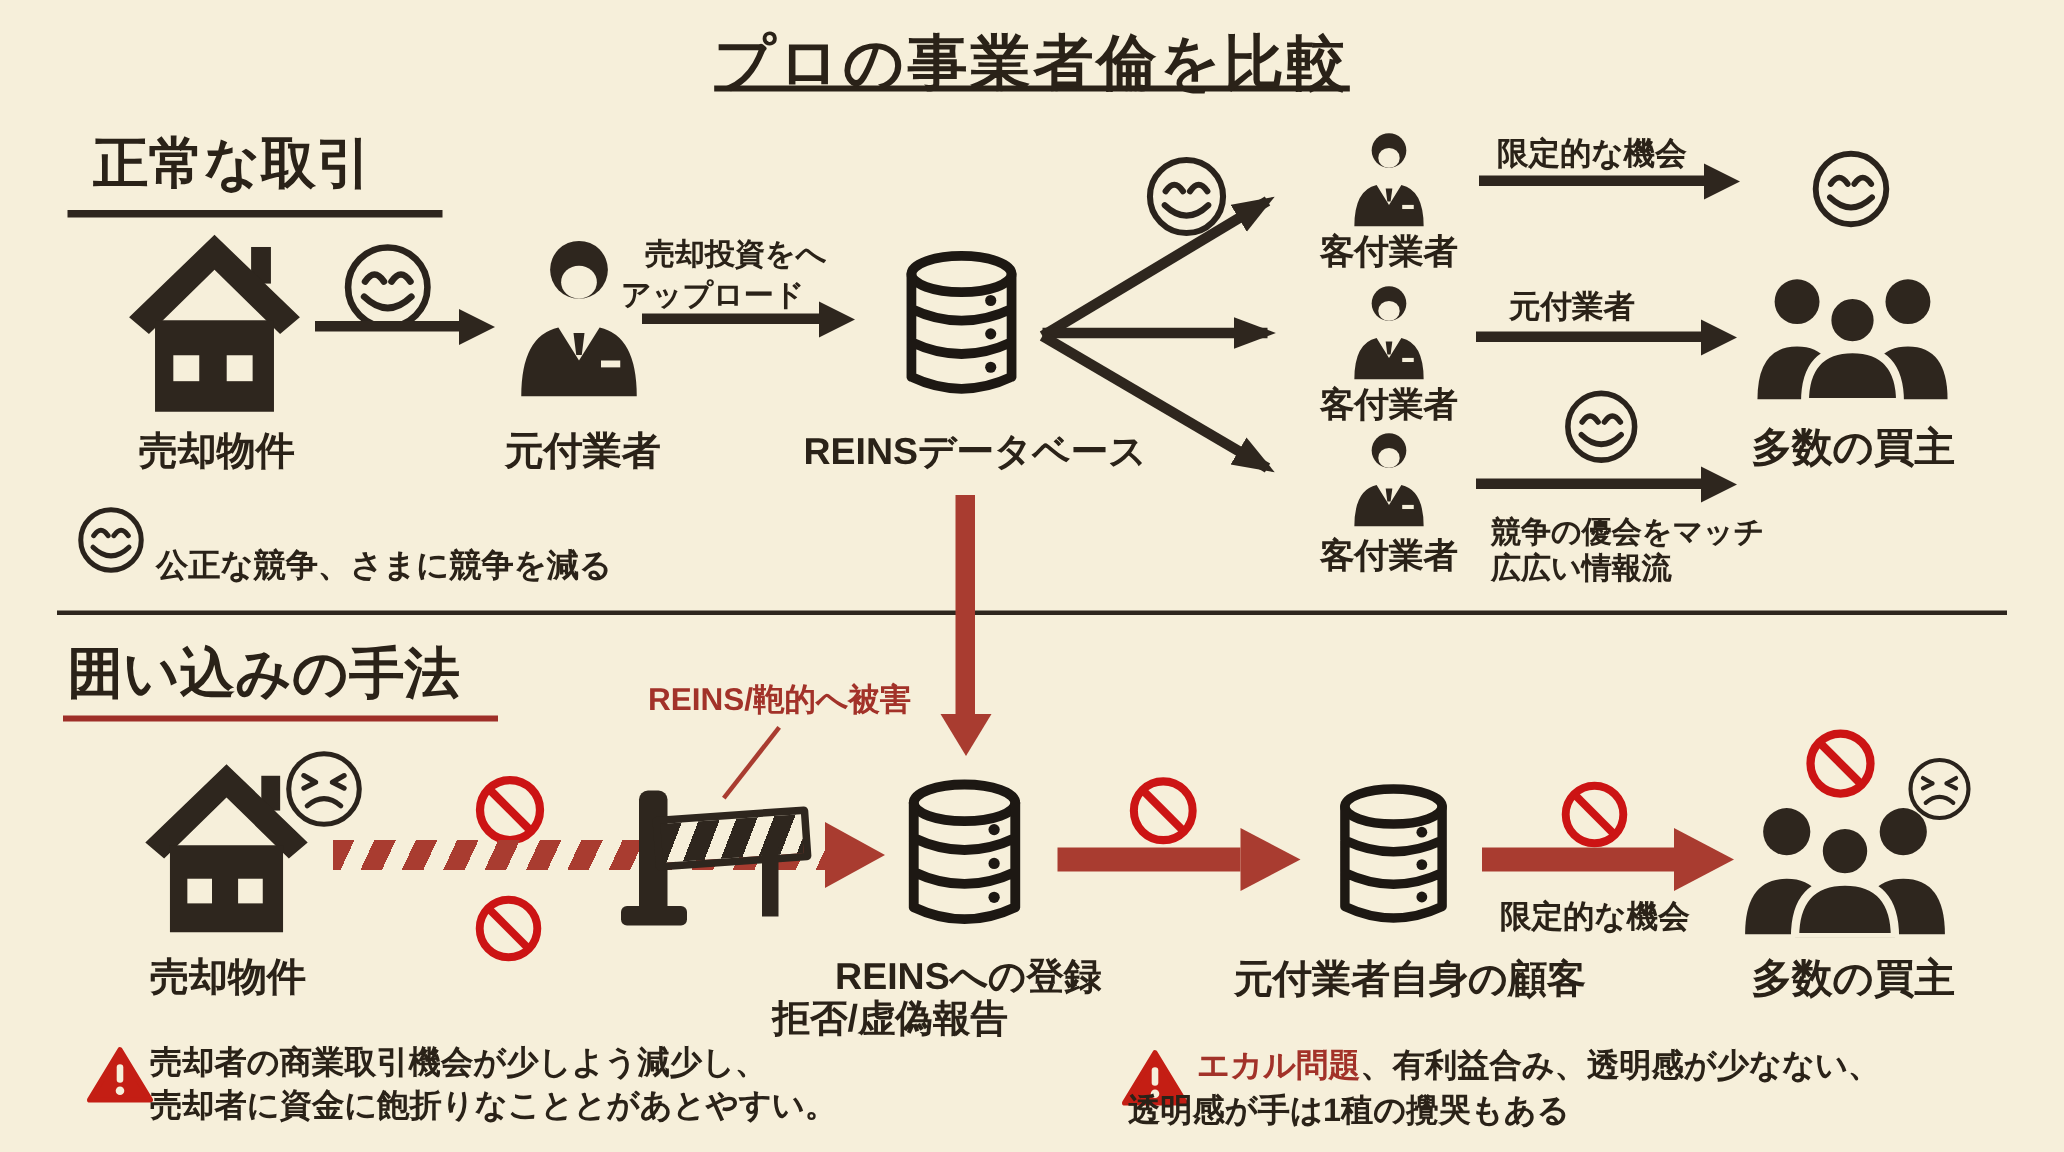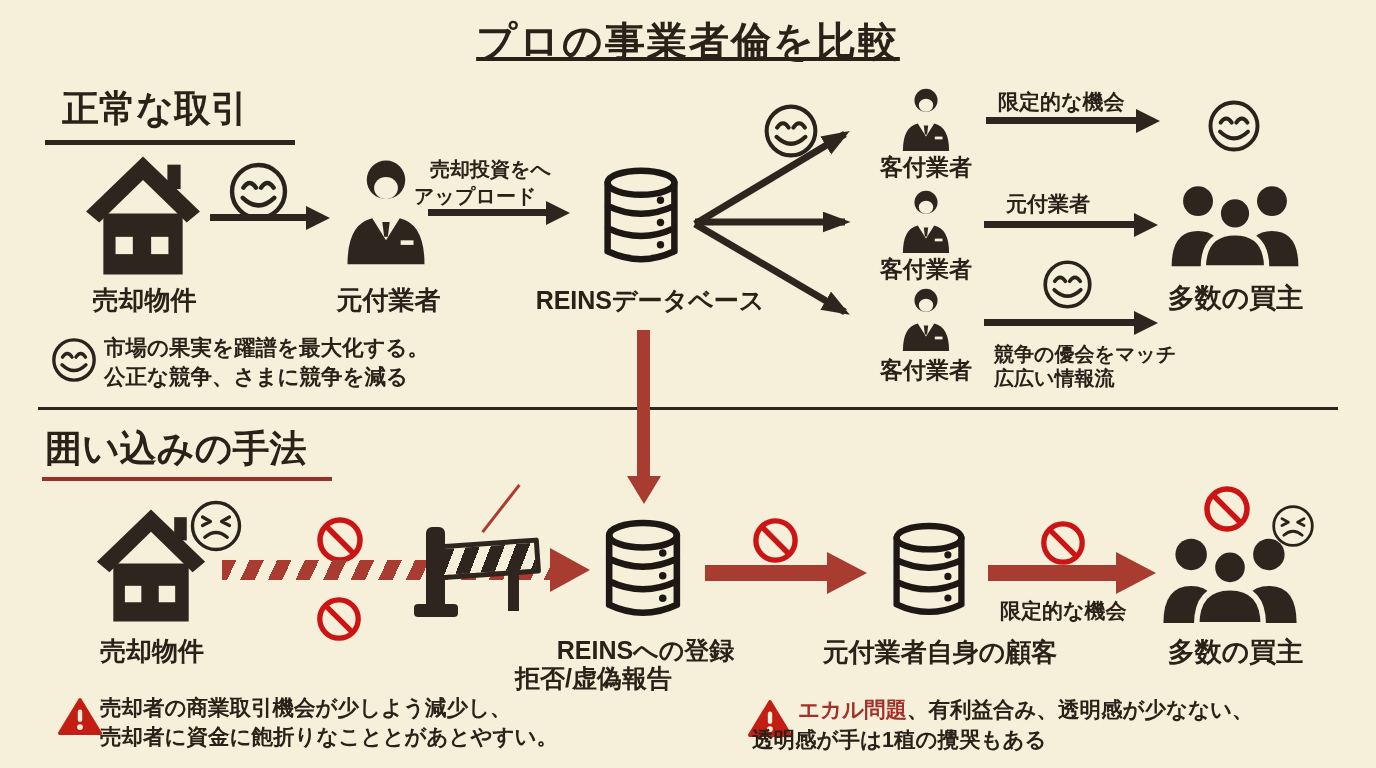--- a/index.html
+++ b/index.html
@@ -170,30 +170,30 @@
     <path d="M92 98 q0 -40 30 -40 q30 0 30 40 z" fill="#2e261e"></path>
     <circle cx="80" cy="38" r="19" fill="#2e261e" stroke="#f6efda" stroke-width="6"></circle>
     <path d="M44 100 q0 -40 36 -40 q36 0 36 40 z" fill="#2e261e" stroke="#f6efda" stroke-width="6"></path>
   </svg>
   <div class="abs ctr" style="left:1148px;top:280px;width:175px;font-size:27px;">多数の買主</div>
 
   <svg class="abs" style="left:50px;top:336px;" width="48" height="48" viewBox="0 0 100 100">
     <circle cx="50" cy="50" r="42" fill="none" stroke="#2a231c" stroke-width="7"></circle>
     <path d="M26 44 q10 -15 20 0 M54 44 q10 -15 20 0 M25 60 q25 24 50 0" fill="none" stroke="#2a231c" stroke-width="7" stroke-linecap="round"></path>
   </svg>
-  <div class="abs" style="left:104px;top:333px;font-size:21.5px;">市場の果実を躍譜を最大化する。</div>
   <div class="abs" style="left:104px;top:362px;font-size:21.5px;">公正な競争、さまに競争を減る</div>
 
   <div class="line" style="left:38px;top:407px;width:1300px;height:3px;"></div>
 
   <div class="av-red" style="left:637px;top:330px;height:148px;"></div>
 
   <div class="abs" style="left:45px;top:424px;font-size:37px;">囲い込みの手法</div>
   <div class="red-line" style="left:42px;top:477px;width:290px;height:4px;"></div>
 
+  <div class="abs red-text" style="left:432px;top:452px;font-size:21px;">REINS/鞄的へ被害</div>
   <div class="abs" style="left:471px;top:507px;width:60px;height:3px;background:#a93c30;transform:rotate(128deg);"></div>
 
   <svg class="abs" style="left:93px;top:505px;" width="116" height="122" viewBox="0 0 120 125">
     <rect x="84" y="12" width="13" height="24" fill="#2e261e"></rect>
     <polygon points="60,4 116,58 103,69 60,27 17,69 4,58" fill="#2e261e"></polygon>
     <path d="M21 60 h78 v60 h-78 z" fill="#2e261e"></path>
     <rect x="33" y="83" width="17" height="17" fill="#f6efda"></rect>
     <rect x="68" y="83" width="17" height="17" fill="#f6efda"></rect>
   </svg>
   <svg class="abs" style="left:188px;top:498px;" width="56" height="56" viewBox="0 0 100 100">

